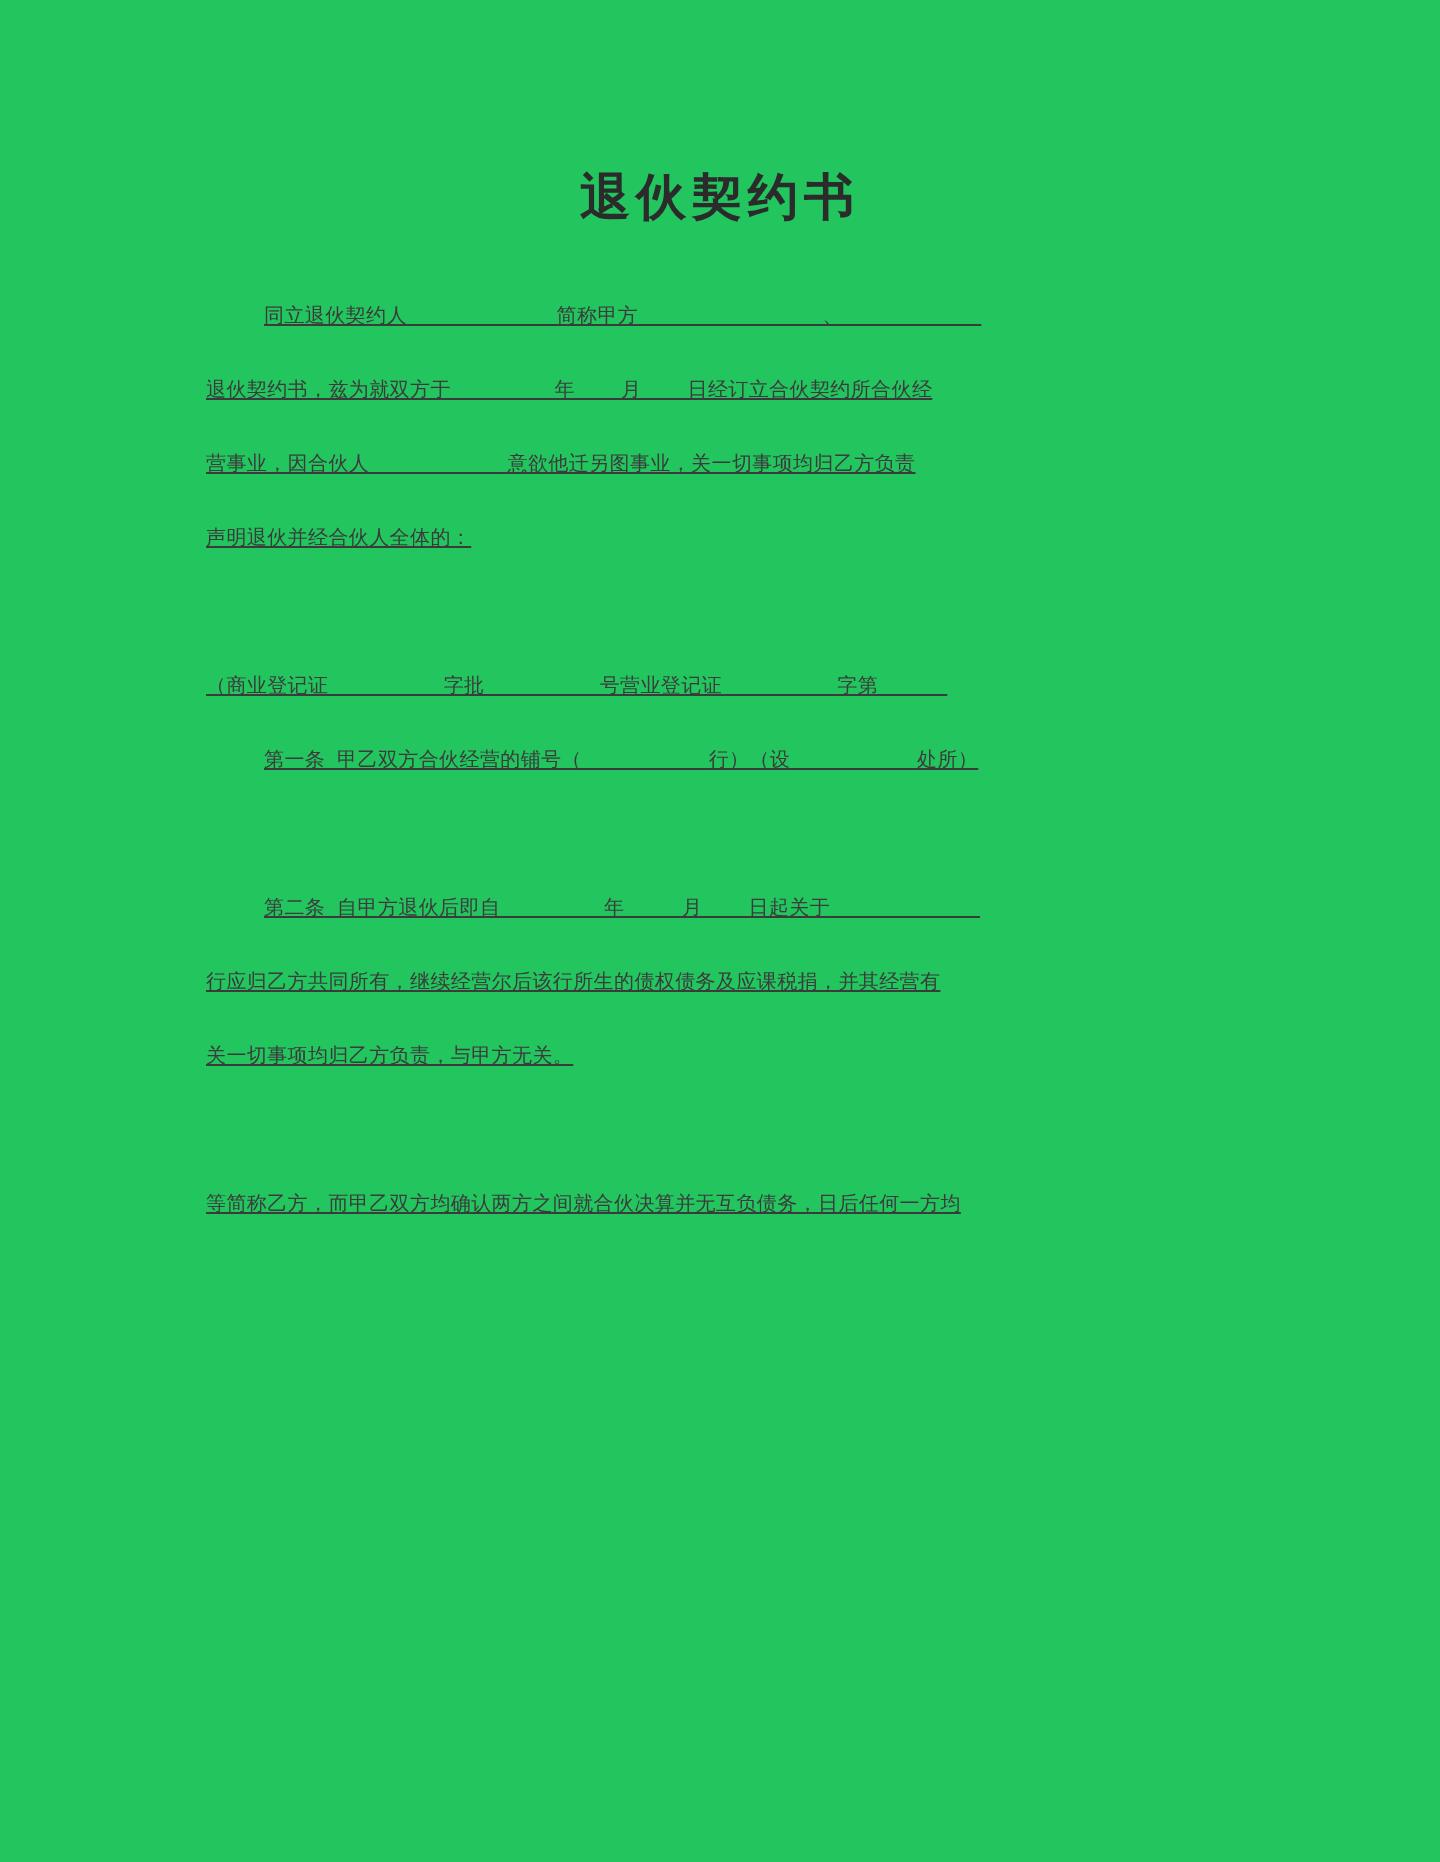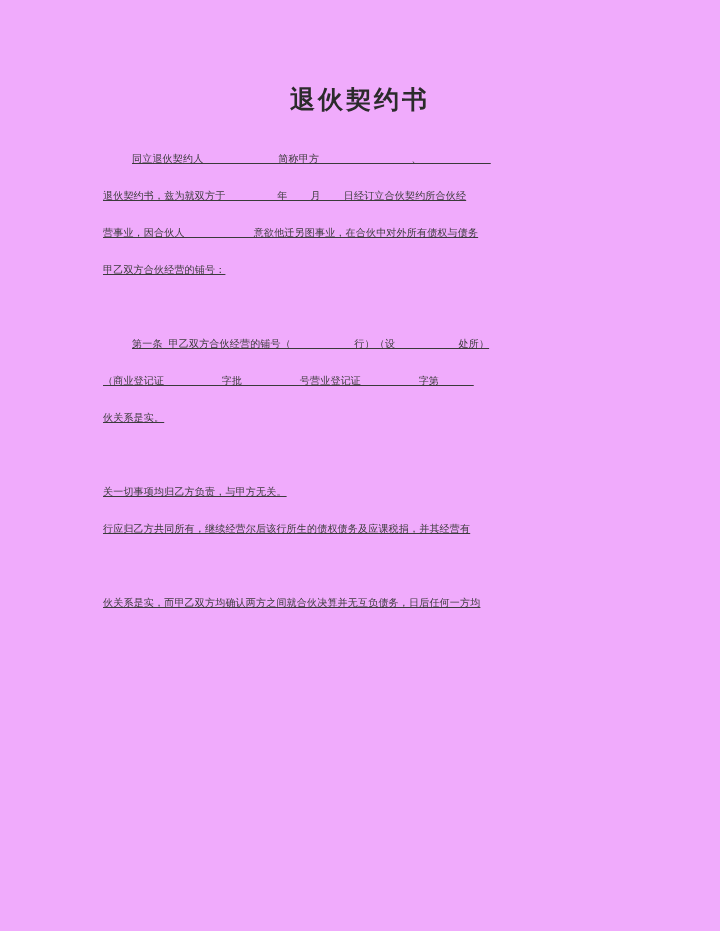--- a/index.html
+++ b/index.html
@@ -9,21 +9,21 @@
   }
   body {
     width: 720px;
     height: 931px;
     font-family: "Liberation Sans", "DejaVu Sans", sans-serif;
   }
   .page {
     position: relative;
     width: 720px;
     height: 931px;
-    background: #f0abfc;
+    background: #22c55e;
     overflow: hidden;
   }
   .doc-title {
     position: absolute;
     top: 82px;
     left: 0;
     width: 720px;
     height: 34px;
     line-height: 34px;
     text-align: center;
@@ -60,34 +60,34 @@
 
 <div class="page">
 
   <div class="doc-title">退伙契约书</div>
 
   <div class="content">
 
     <div class="para">
       <div class="line indent">同立退伙契约人_____________简称甲方________________、____________</div>
       <div class="line">退伙契约书，兹为就双方于_________年____月____日经订立合伙契约所合伙经</div>
-      <div class="line">营事业，因合伙人____________意欲他迁另图事业，在合伙中对外所有债权与债务</div>
-      <div class="line">甲乙双方合伙经营的铺号：</div>
+      <div class="line">营事业，因合伙人____________意欲他迁另图事业，关一切事项均归乙方负责</div>
+      <div class="line">声明退伙并经合伙人全体的：</div>
     </div>
 
     <div class="para">
+      <div class="line">（商业登记证__________字批__________号营业登记证__________字第______</div>
       <div class="line indent">第一条  甲乙双方合伙经营的铺号（___________行）（设___________处所）</div>
-      <div class="line">（商业登记证__________字批__________号营业登记证__________字第______</div>
-      <div class="line">伙关系是实。</div>
     </div>
 
     <div class="para">
+      <div class="line indent">第二条  自甲方退伙后即自_________年_____月____日起关于_____________</div>
+      <div class="line">行应归乙方共同所有，继续经营尔后该行所生的债权债务及应课税捐，并其经营有</div>
       <div class="line">关一切事项均归乙方负责，与甲方无关。</div>
-      <div class="line">行应归乙方共同所有，继续经营尔后该行所生的债权债务及应课税捐，并其经营有</div>
     </div>
 
 
     <div class="para">
-      <div class="line">伙关系是实，而甲乙双方均确认两方之间就合伙决算并无互负债务，日后任何一方均</div>
+      <div class="line">等简称乙方，而甲乙双方均确认两方之间就合伙决算并无互负债务，日后任何一方均</div>
     </div>
 
   </div>
 </div>
 
 </body></html>

